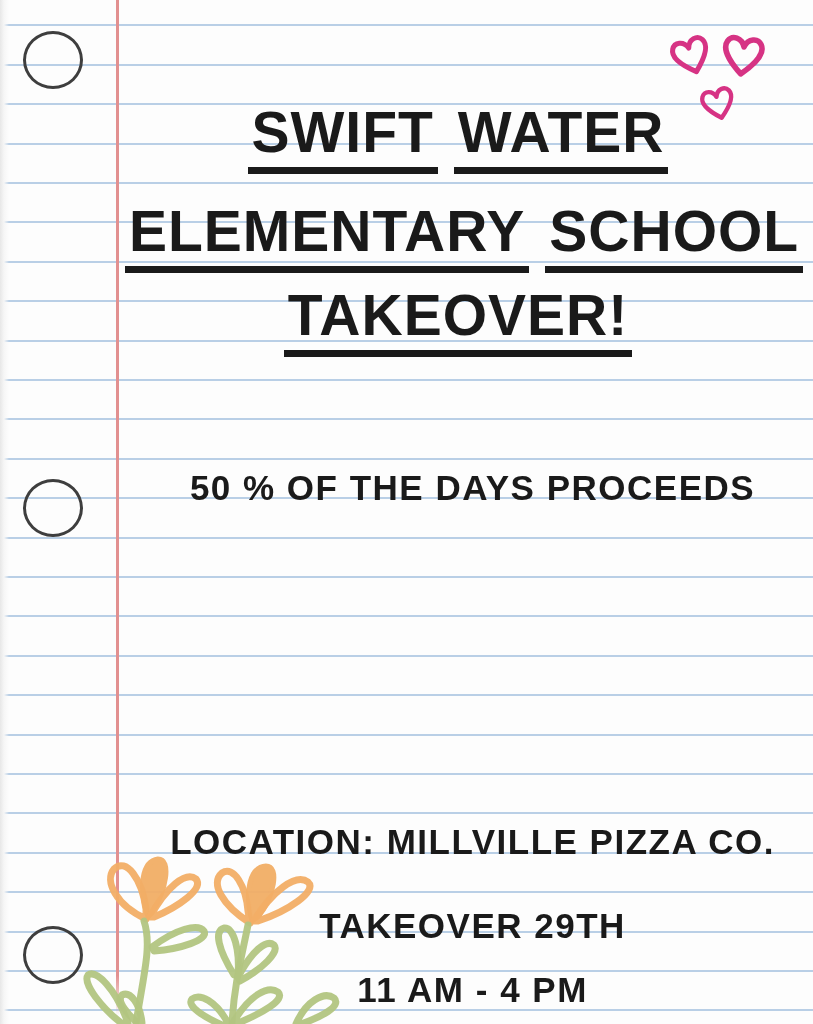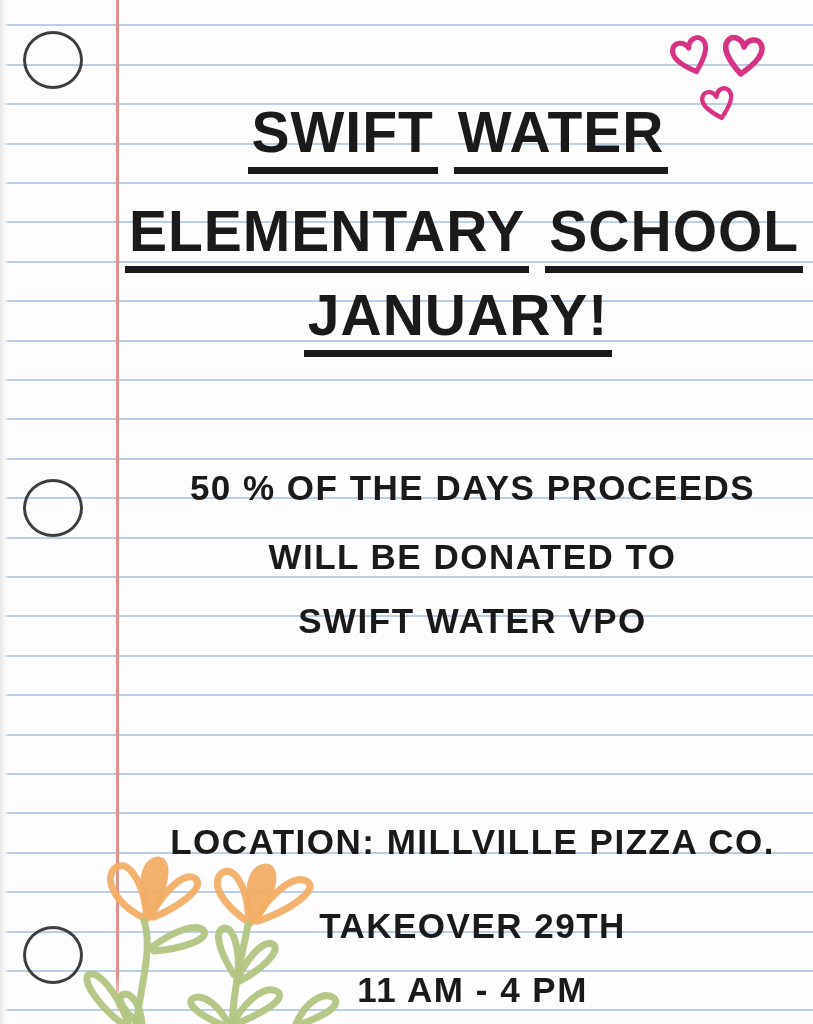--- a/index.html
+++ b/index.html
@@ -142,25 +142,23 @@
 
   <div class="content">
 
     <div class="t-line t1">
       <span class="uw">SWIFT</span><span class="uw">WATER</span>
     </div>
     <div class="t-line t2">
       <span class="uw">ELEMENTARY</span><span class="uw">SCHOOL</span>
     </div>
     <div class="t-line t3">
-      <span class="uw">JANUARY!</span>
+      <span class="uw">TAKEOVER!</span>
     </div>
 
     <div class="b-line b1">50 % OF THE DAYS PROCEEDS</div>
-    <div class="b-line b2">WILL BE DONATED TO</div>
-    <div class="b-line b3">SWIFT WATER VPO</div>
 
     <div class="b-line loc">LOCATION: MILLVILLE PIZZA CO.</div>
     <div class="b-line date">TAKEOVER 29TH</div>
     <div class="b-line time">11 AM - 4 PM</div>
 
   </div>
 </div>
 
 </body></html>

